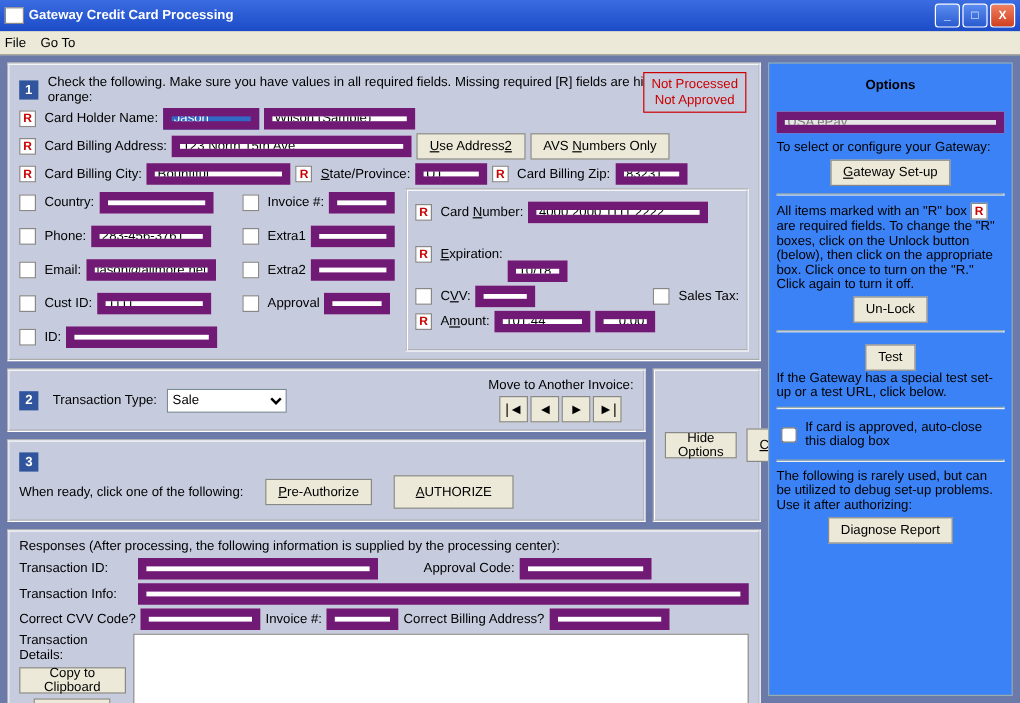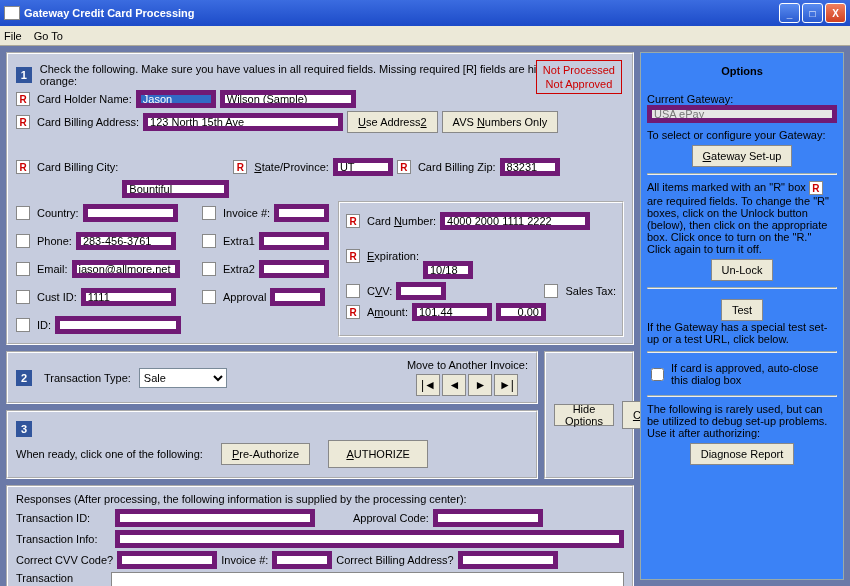--- a/index.html
+++ b/index.html
@@ -13,21 +13,21 @@
 .winbtn.close { background: linear-gradient(#f08060,#d04020); }
 .menubar { height: 20px; background: #ece9d8; border-bottom: 1px solid #aca899; display: flex; align-items: center; padding: 0 4px; gap: 12px; }
 .menubar span { cursor: default; }
 .workspace { display: flex; gap: 6px; padding: 6px; height: calc(100% - 46px); }
 .left { flex: 1; display: flex; flex-direction: column; gap: 6px; }
 .right { width: 204px; display: flex; flex-direction: column; gap: 4px; }
 .panel { background: #c6ccde; border: 2px groove #fff; padding: 6px 8px; }
 .stepnum { display: inline-block; width: 16px; height: 16px; background: #31559c; color: #fff; font-weight: bold; text-align: center; line-height: 16px; margin-right: 4px; }
 .rbox { display:inline-flex; align-items:center; justify-content:center; width: 14px; height: 14px; background: #fff; border: 1px solid #888; color: #c00; font-weight: bold; font-size: 10px; margin-right: 3px; }
 .ebox { display:inline-block; width: 14px; height: 14px; background: #fff; border: 1px solid #888; margin-right: 3px; vertical-align: middle; }
-input[type=text] { height: 18px; border: 5px solid #701a75; padding: 0 2px; font-size: 11px; }
+input[type=text] { height: 18px; border: 7px solid #701a75; padding: 0 2px; font-size: 11px; }
 .btn { background: #ece9d8; border: 1px solid #888; padding: 2px 10px; height: 22px; display: inline-flex; align-items: center; justify-content: center; cursor: default; }
 .btn .ul { text-decoration: underline; }
 select { height: 20px; border: 1px solid #7a8a99; background: #fff; }
 .row { display: flex; align-items: center; gap: 4px; margin: 3px 0; }
 .formgrid { display: flex; gap: 6px; }
 .col { display: flex; flex-direction: column; gap: 4px; }
 .cardbox { background: #c6ccde; border: 2px groove #fff; padding: 6px; }
 .status { border: 1px solid #c00; color: #c00; padding: 2px 6px; text-align: center; position: absolute; right: 10px; top: 6px; background: #c6ccde; line-height: 14px; }
 .panel1 { position: relative; }
 .navbtn { width: 24px; height: 22px; border: 1px solid #888; background: #ece9d8; display: inline-flex; align-items:center; justify-content:center; font-size: 12px; }
@@ -67,37 +67,37 @@
       </div>
       <div class="status">
         <div>Not Processed</div>
         <div>Not Approved</div>
       </div>
 
       <div class="row">
         <span class="rbox">R</span>
         <span class="field-label">Card Holder Name:</span>
         <input type="text" style="width: 80px; background: rgb(49, 106, 197); color: rgb(255, 255, 255);" value="Jason">
-        <input type="text" style="width: 136px;" value="Wilson (Sample)">
+        <input type="text" style="width: 126px;" value="Wilson (Sample)">
       </div>
 
       <div class="row">
         <span class="rbox">R</span>
         <span class="field-label"><span>Card Billing Address:</span></span>
         <input type="text" style="width: 200px;" value="123 North 15th Ave">
         <button class="btn"><span class="ul">U</span>se Address<span class="ul">2</span></button>
         <button class="btn">
             <span>AVS <span class="ul">N</span>umbers Only</span>
           </button>
       </div>
 
       <div class="row">
         <span class="rbox">R</span>
         <span class="field-label">Card Billing City:</span>
-        <input type="text" style="width: 107px; margin-top: 44px;" value="Bountiful">
+        <input type="text" style="width: 120px;" value="Bountiful">
         <span class="rbox">R</span>
         <span class="field-label"><span class="label-u">S</span>tate/Province:</span>
         <input type="text" style="width: 60px;" value="UT">
         <span class="rbox">R</span>
         <span class="field-label">Card Billing Zip:</span>
         <input type="text" style="width: 60px;" value="83231">
       </div>
 
       <div class="formgrid">
         <div class="col" style="width:180px">
@@ -177,21 +177,21 @@
         </div>
       </div>
     </div>
 
     <div style="display:flex; gap:6px;">
       <div style="flex:1; display:flex; flex-direction:column; gap:6px;">
         <div class="panel" style="display:flex; align-items:center; gap:12px;">
           <div style="display:flex;align-items:center;gap:8px;">
             <span class="stepnum">2</span>
             <span>Transaction Type:</span>
-            <select style="width:88px"><option>Sale</option></select>
+            <select style="width:100px"><option>Sale</option></select>
           </div>
           <div style="flex:1"></div>
           <div style="text-align:center">
             <div style="margin-bottom:3px">Move to Another Invoice:</div>
             <div style="display:flex;gap:2px;justify-content:center">
               <span class="navbtn">|◄</span>
               <span class="navbtn">◄</span>
               <span class="navbtn">►</span>
               <span class="navbtn">►|</span>
             </div>
@@ -245,21 +245,20 @@
         <textarea style=""></textarea>
       </div>
     </div>
 
   </div>
 
   <div class="right">
     <div class="opt-panel" style="flex:1;display:flex;flex-direction:column;gap:6px">
       <div class="options-title">Options</div>
       <div>
-        <div>Current Gateway:</div>
         <input type="text" class="grayinput" style="width: 100%;" value="USA ePay">
         <div style="margin-top:6px">To select or configure your Gateway:</div>
         <div style="text-align:center;margin-top:4px"><button class="btn"><span class="ul">G</span>ateway Set-up</button></div>
       </div>
       <hr class="opt-sep">
       <div>
         <span>All items marked with an "R" box </span><span class="rbox" style="vertical-align:middle">R</span><span> are required fields.  To change the "R" boxes, click on the Unlock button (below), then click on the appropriate box. Click once to turn on the "R." Click again to turn it off.</span>
         <div style="text-align:center;margin-top:4px"><button class="btn">Un-Lock</button></div>
       </div>
       <hr class="opt-sep">

